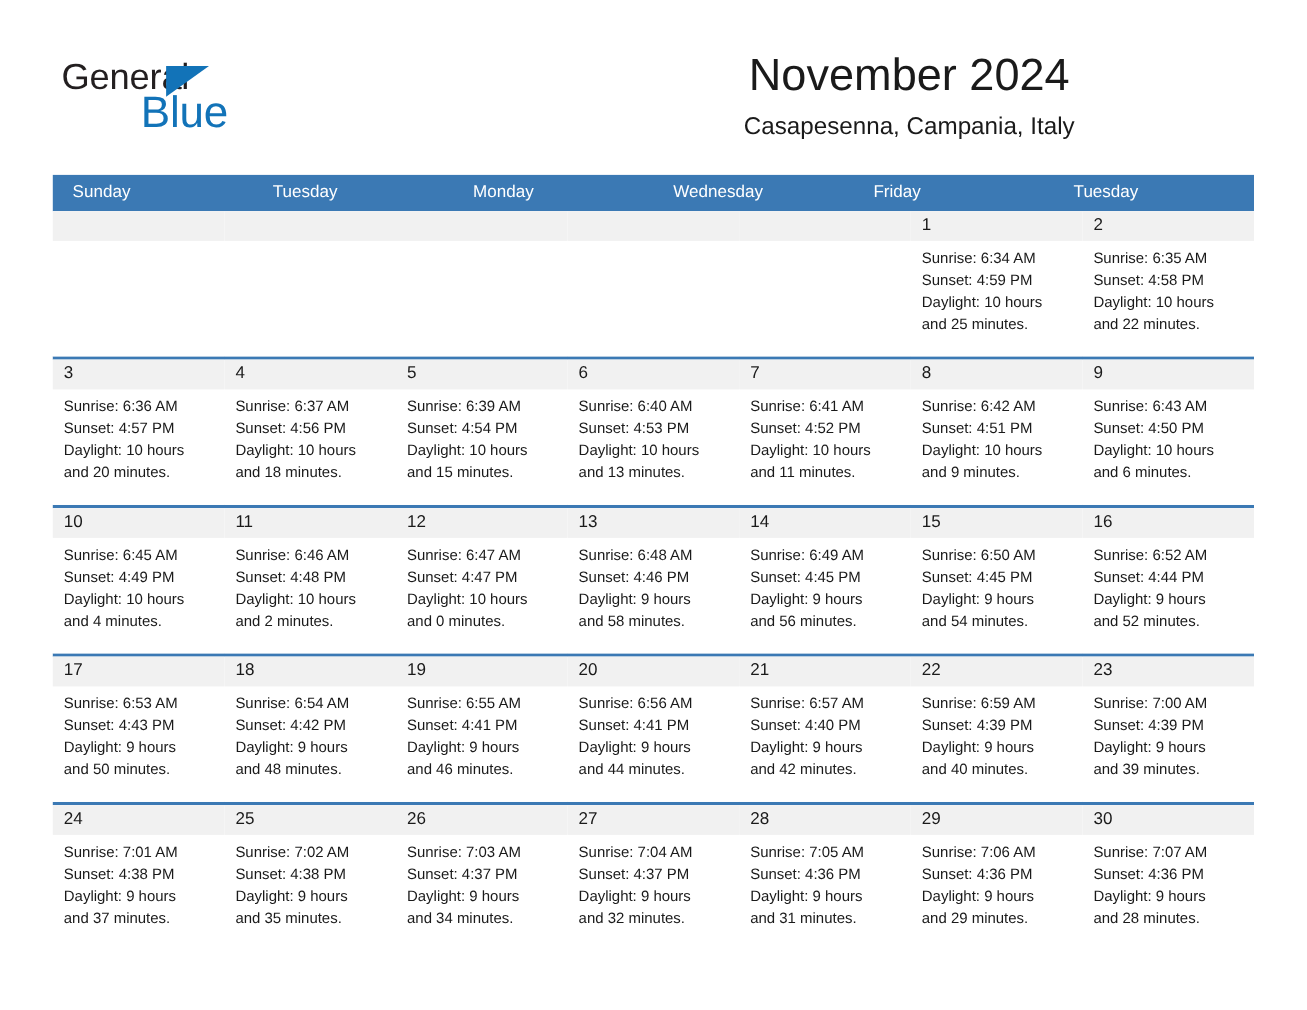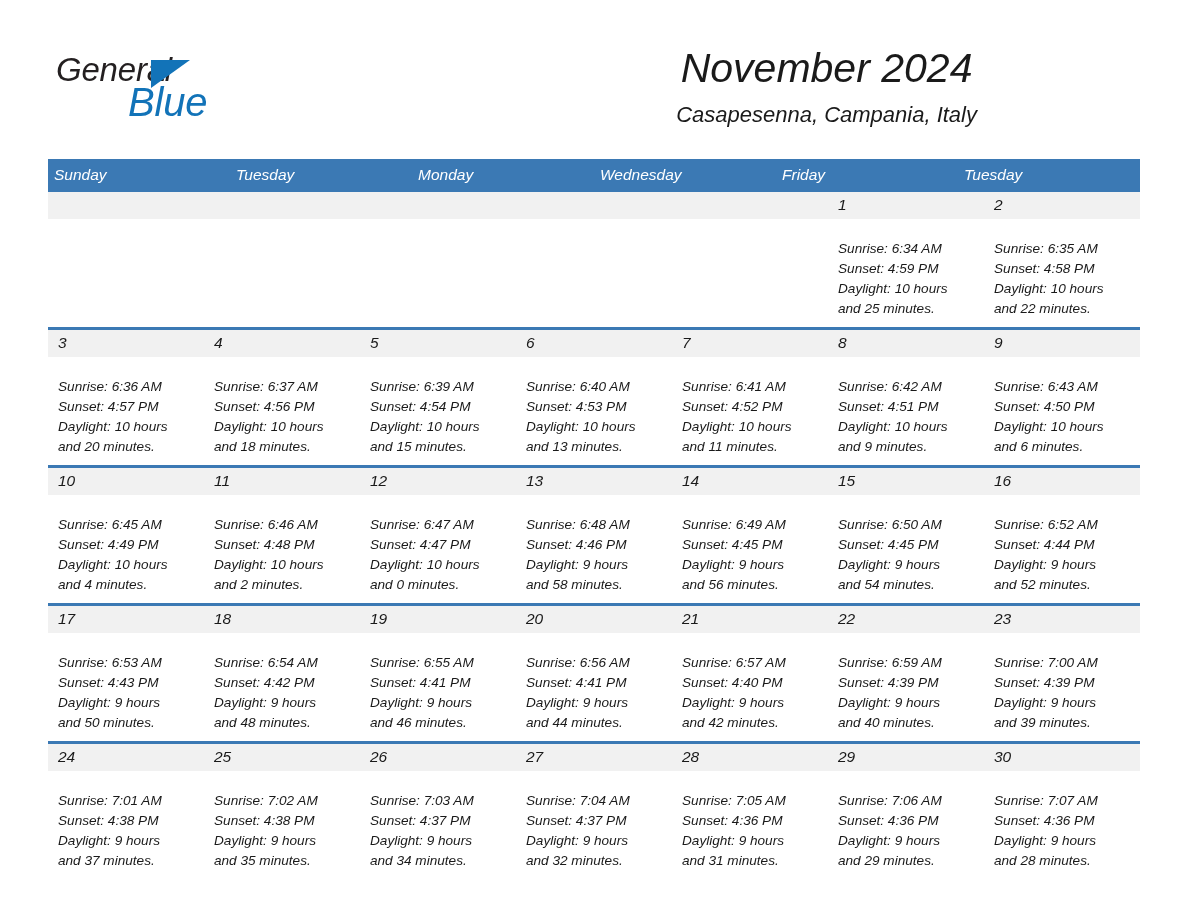--- a/index.html
+++ b/index.html
@@ -12,21 +12,20 @@
     height: 918px;
     font-family: "Liberation Sans", sans-serif;
     color: #1a1a1a;
     overflow: hidden;
   }
   .page {
     position: relative;
     width: 1029px;
     height: 918px;
     box-sizing: border-box;
-    font-style: italic;
   }
 
   
   .header {
     position: relative;
     height: 118px;
     padding: 0 48px;
   }
   .logo {
     position: absolute;
@@ -91,21 +90,21 @@
     top: 159px;
     width: 1092px;
   }
   .weekdays {
     display: flex;
     background: #3b79b4;
   }
   .weekday {
     flex: 1 1 0;
     box-sizing: border-box;
-    padding: 6px 0 7px 6px;
+    padding: 6px 0 7px 18px;
     color: #ffffff;
     font-size: 15.5px;
     line-height: 20px;
   }
 
   .week {
     display: flex;
     border-top: 3px solid #3b79b4;
   }
   .week.first {
@@ -120,21 +119,21 @@
   }
   .daynum {
     background: #f1f1f1;
     padding: 3px 0 4px 10px;
     font-size: 15.5px;
     line-height: 20px;
     color: #1a1a1a;
     min-height: 20px;
   }
   .details {
-    padding: 20px 6px 8px 10px;
+    padding: 6px 6px 8px 10px;
     font-size: 13.6px;
     line-height: 20px;
     color: #1a1a1a;
   }
   .details div { white-space: nowrap; }
   .cell.empty .details { visibility: hidden; }
 </style>
 </head>
 <body>
 

